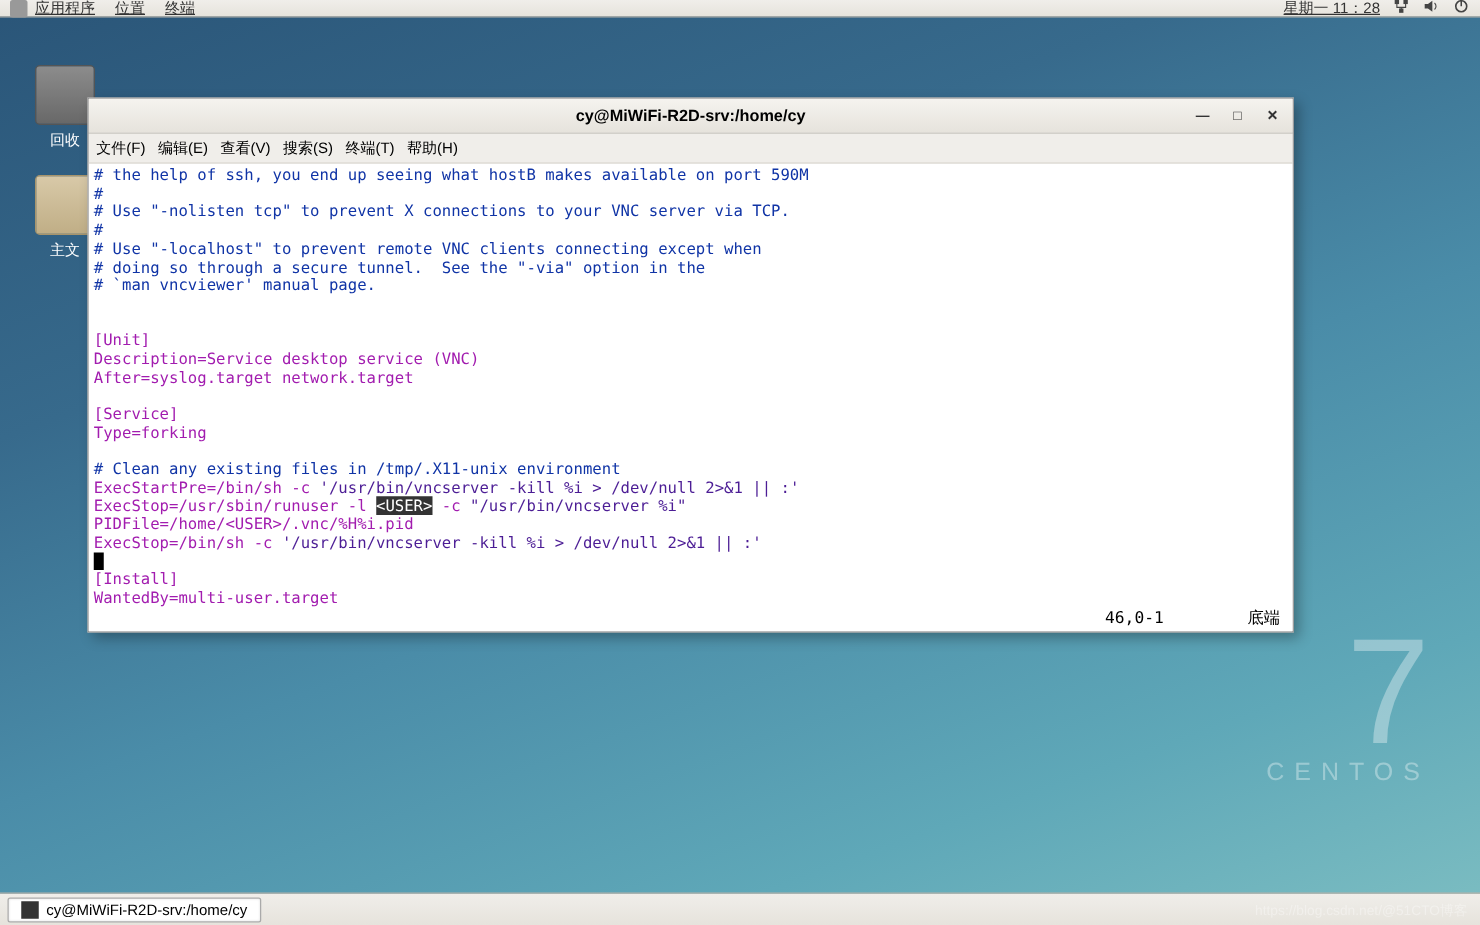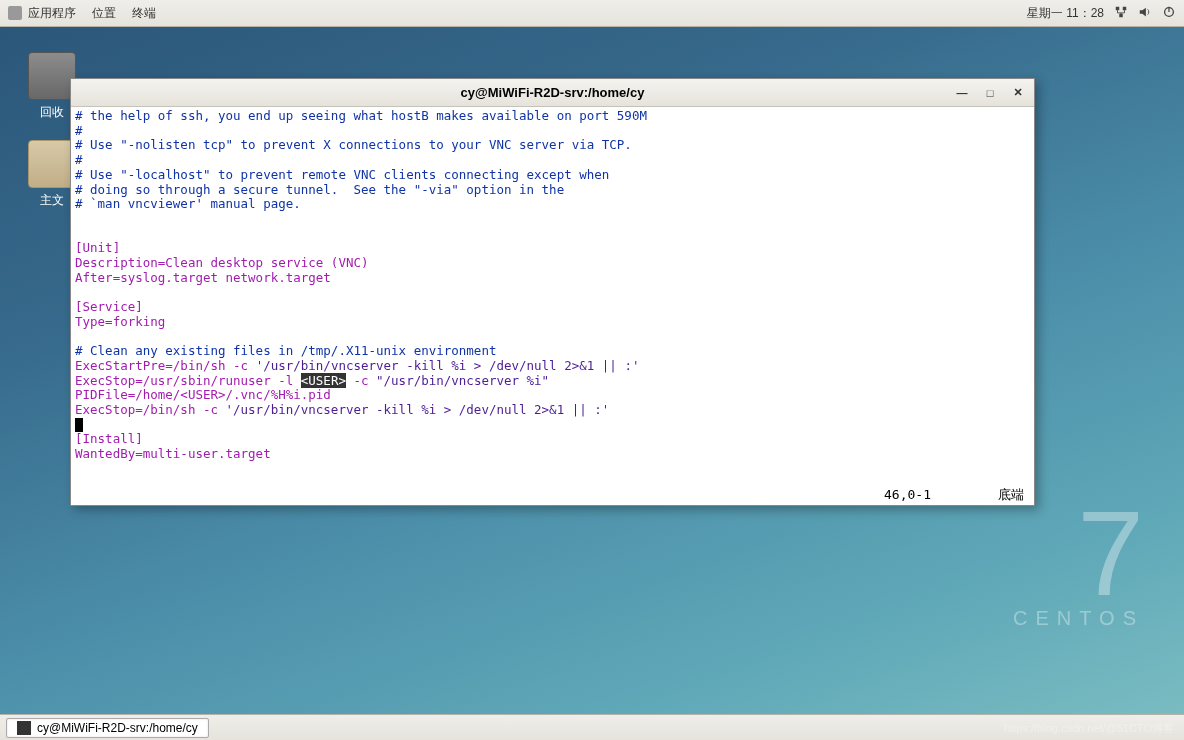--- a/index.html
+++ b/index.html
@@ -3,23 +3,23 @@
 <meta charset="utf-8">
 <style>
 * { margin: 0; padding: 0; box-sizing: border-box; }
 body {
   width: 1184px; height: 740px;
   font-family: "WenQuanYi Micro Hei", "Microsoft YaHei", sans-serif;
   background: linear-gradient(160deg, #2a5578 0%, #376a8c 30%, #4a8ca8 55%, #5fa8b8 80%, #7dbec2 100%);
   overflow: hidden; position: relative;
 }
 .top-panel {
-  height: 27px; background: linear-gradient(#f0eeea, #e6e3dc);
+  height: 14px; background: linear-gradient(#f0eeea, #e6e3dc);
   border-bottom: 1px solid #b5b2aa;
-  display: flex; align-items: center; padding: 0 8px; font-size: 12px; color: #333;
+  display: flex; align-items: center; padding: 0 8px; font-size: 12px; color: #333; text-decoration: underline;
 }
 .top-panel .apps-icon {
   width: 14px; height: 14px; background: #999; border-radius: 2px; margin-right: 6px;
   display: inline-flex; align-items: center; justify-content: center;
 }
 .top-panel .menu-item { margin-right: 16px; cursor: pointer; }
 .top-panel .spacer { flex: 1; }
 .top-panel .tray-item { margin-left: 10px; cursor: pointer; text-align: right; }
 .top-panel svg { width: 14px; height: 14px; fill: #444; }
 
@@ -126,31 +126,39 @@
 
 <div class="terminal-window">
   <div class="window-titlebar">
     <span class="title">cy@MiWiFi-R2D-srv:/home/cy</span>
     <div class="window-controls">
       <span class="ctrl">—</span>
       <span class="ctrl">□</span>
       <span class="ctrl">✕</span>
     </div>
   </div>
+  <div class="window-menubar">
+    <span class="menu">文件(F)</span>
+    <span class="menu">编辑(E)</span>
+    <span class="menu">查看(V)</span>
+    <span class="menu">搜索(S)</span>
+    <span class="menu">终端(T)</span>
+    <span class="menu">帮助(H)</span>
+  </div>
   <div class="terminal-body"><span class="c-blue"># the help of ssh, you end up seeing what hostB makes available on port 590M</span>
 <span class="c-blue">#</span>
 <span class="c-blue"># Use "-nolisten tcp" to prevent X connections to your VNC server via TCP.</span>
 <span class="c-blue">#</span>
 <span class="c-blue"># Use "-localhost" to prevent remote VNC clients connecting except when</span>
 <span class="c-blue"># doing so through a secure tunnel.  See the "-via" option in the</span>
 <span class="c-blue"># `man vncviewer' manual page.</span>
 
 
 <span class="c-black">[Unit]</span>
-<span class="c-black">Description=Clean desktop service (VNC)</span>
+<span class="c-black">Description=Service desktop service (VNC)</span>
 <span class="c-black">After=syslog.target network.target</span>
 
 <span class="c-black">[Service]</span>
 <span class="c-black">Type=forking</span>
 
 <span class="c-blue"># Clean any existing files in /tmp/.X11-unix environment</span>
 <span class="c-black">ExecStartPre=/bin/sh -c </span><span class="c-red">'/usr/bin/vncserver -kill %i &gt; /dev/null 2&gt;&amp;1 || :'</span>
 <span class="c-black">ExecStop=/usr/sbin/runuser -l </span><span class="bg-sel">&lt;USER&gt;</span><span class="c-black"> -c </span><span class="c-red">"/usr/bin/vncserver %i"</span>
 <span class="c-black">PIDFile=/home/&lt;USER&gt;/.vnc/%H%i.pid</span>
 <span class="c-black">ExecStop=/bin/sh -c </span><span class="c-red">'/usr/bin/vncserver -kill %i &gt; /dev/null 2&gt;&amp;1 || :'</span>

